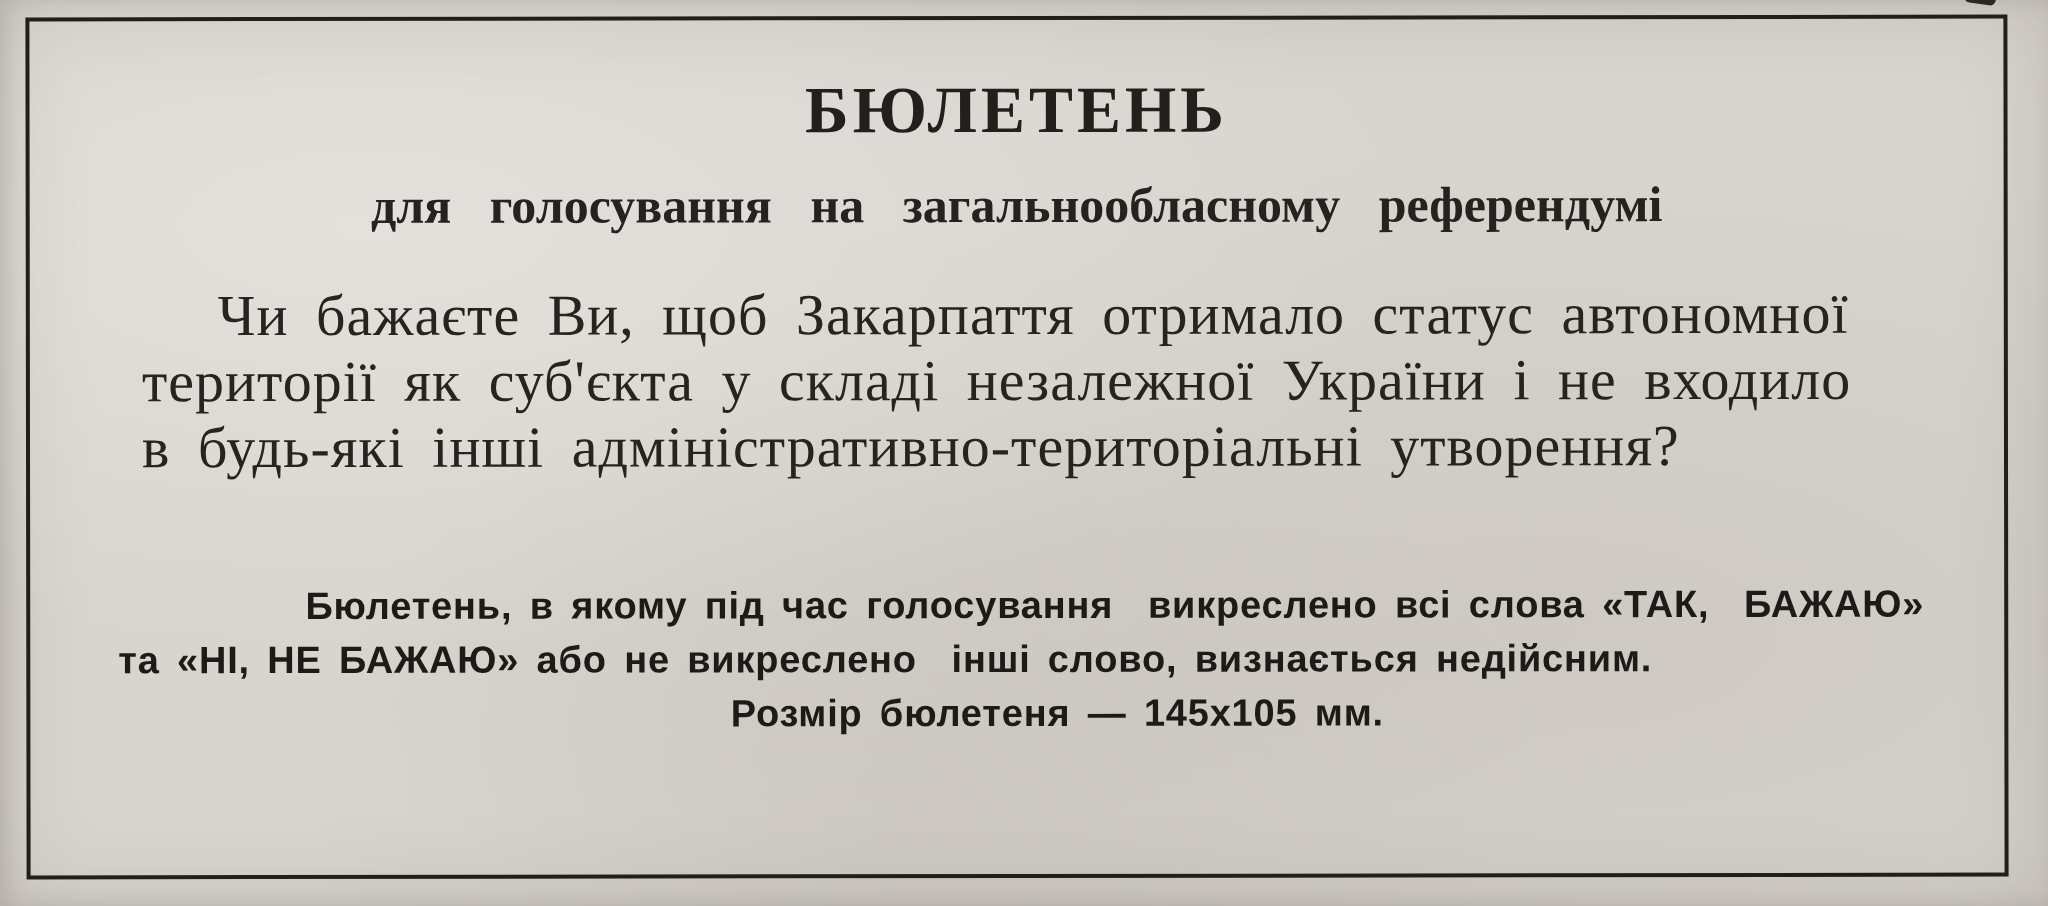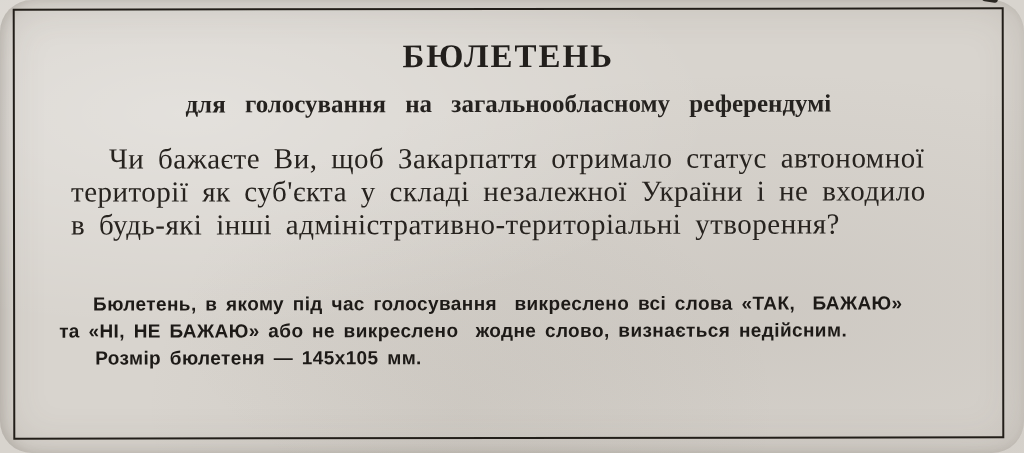--- a/index.html
+++ b/index.html
@@ -8,21 +8,20 @@
     font-family:"Liberation Serif", serif;
     background:
       radial-gradient(ellipse at 18% 25%, rgba(255,255,255,0.30), transparent 45%),
       radial-gradient(ellipse at 75% 70%, rgba(115,105,95,0.10), transparent 55%),
       radial-gradient(ellipse at 45% 90%, rgba(120,112,100,0.08), transparent 40%),
       #d8d4ce;
   }
   .paper{
     position:absolute;inset:0;
     box-shadow:inset 0 0 46px rgba(90,80,68,0.18), inset 4px 0 10px rgba(70,60,50,0.15);
-    border-radius:32px;
   }
   .frame{
     position:absolute;left:13px;top:8px;width:991px;height:431px;
     border:2px solid #221e19;
     box-sizing:border-box;
     transform:rotate(-0.08deg);
   }
   .speck{
     position:absolute;right:26px;top:-4px;width:16px;height:6px;
     background:#2b2823;border-radius:3px;transform:rotate(8deg);
@@ -48,22 +47,22 @@
     white-space:pre-wrap;
   }
   .notes{
     margin:27px 0 0 0;padding:0 40px 0 44px;
     font-family:"Liberation Sans", sans-serif;font-weight:bold;
     font-size:19px;line-height:26.5px;color:#1d1a17;
     letter-spacing:0.4px;word-spacing:3px;
   }
   .notes p{margin:0;white-space:pre-wrap;}
   .n-indent1{padding-left:24px;}
-  .n-indent2{padding-left:34px;}
-  .n-size{padding-left:36px;margin-top:1px !important;}
+  .n-indent2{padding-left:34px;text-align:right;}
+  .n-size{padding-left:36px;margin-top:1px !important;text-align:center;}
 </style>
 </head>
 <body>
 
 <div class="paper">
   <div class="speck"></div>
   <div class="frame">
 
     <h1 class="title">БЮЛЕТЕНЬ</h1>
 
@@ -73,18 +72,18 @@
       <p class="qline indent">Чи бажаєте Ви, щоб Закарпаття отримало статус автономної</p>
       <p class="qline">території як суб'єкта у складі незалежної України і не входило</p>
       <p class="qline">в будь-які інші адміністративно-територіальні утворення?</p>
     </div>
 
     <div class="options">
     </div>
 
     <div class="notes">
       <p class="n-indent2">Бюлетень, в якому під час голосування  викреслено всі слова «ТАК,  БАЖАЮ»</p>
-      <p>та «НІ, НЕ БАЖАЮ» або не викреслено  жодне слово, визнається недійсним.</p>
+      <p>та «НІ, НЕ БАЖАЮ» або не викреслено  інші слово, визнається недійсним.</p>
       <p class="n-size">Розмір бюлетеня — 145x105 мм.</p>
     </div>
 
   </div>
 </div>
 
 </body></html>

